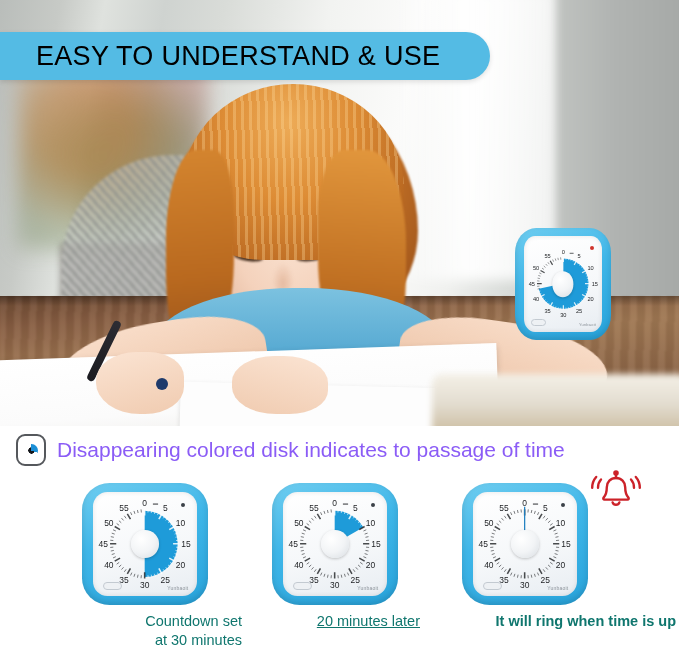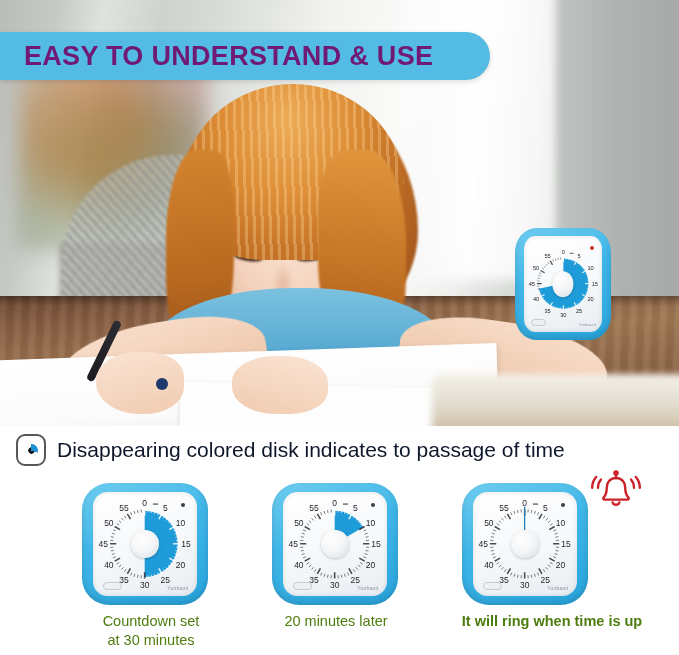--- a/index.html
+++ b/index.html
@@ -197,25 +197,25 @@
   
   .banner {
     position: absolute; left: 0; top: 32px;
     width: 490px; height: 48px;
     background: #54bbe4;
     border-radius: 0 26px 26px 0;
     display: flex; align-items: center;
     box-shadow: 0 2px 5px rgba(0,0,0,.12);
   }
   .banner-text {
-    color: #701a75;
+    color: #000000;
     font-size: 27px;
-    font-weight: bold;
+    font-weight: normal;
     letter-spacing: .3px;
-    padding-left: 24px;
+    padding-left: 36px;
     white-space: nowrap;
   }
 
   
   .timer { position: absolute; }
   .timer-case {
     position: absolute; inset: 0;
     border-radius: 22%;
     background: linear-gradient(160deg, #6fcdf0 0%, #3fb6e8 42%, #28a4dc 100%);
     box-shadow: inset 0 -3px 6px rgba(0,0,0,.14);
@@ -284,31 +284,31 @@
   }
   .feat-icon::after {
     content: "";
     width: 13px; height: 13px;
     background:
       conic-gradient(from 0deg, #1b8fd6 0deg 110deg, rgba(0,0,0,0) 110deg 360deg),
       radial-gradient(circle at 50% 50%, #14161a 0 34%, rgba(0,0,0,0) 35%);
     border-radius: 50%;
   }
   .feature-title {
-    font-size: 21px; color: #0f172a; white-space: nowrap;
+    font-size: 21px; color: #8b5cf6; white-space: nowrap;
   }
 
   .caption {
     position: absolute; top: 612px;
-    font-size: 14.5px; color: #4d7c0f;
-    text-align: center; line-height: 1.34;
+    font-size: 14.5px; color: #0f766e;
+    text-align: right; line-height: 1.34;
     white-space: pre-line;
   }
   #caption-1 { left: 60px; width: 182px; }
-  #caption-2 { left: 252px; width: 168px; }
+  #caption-2 { left: 252px; width: 168px; text-decoration: underline; }
   #caption-3 { left: 428px; width: 248px; font-weight: bold; }
 
   
   .bell {
     position: absolute; left: 588px; top: 466px; width: 56px; height: 48px;
   }
   .bell svg { width: 100%; height: 100%; }
 </style>
 </head>
 <body>

